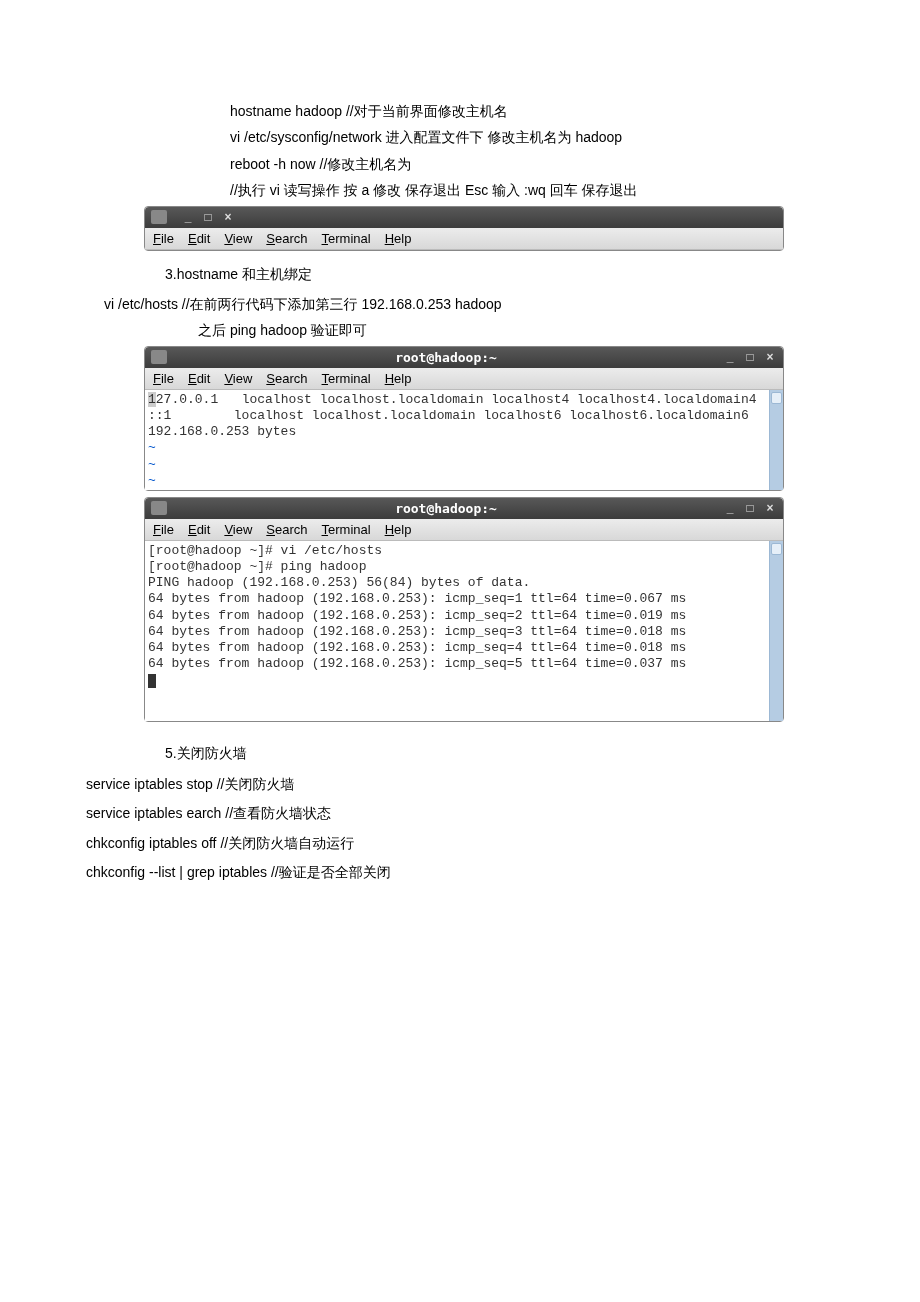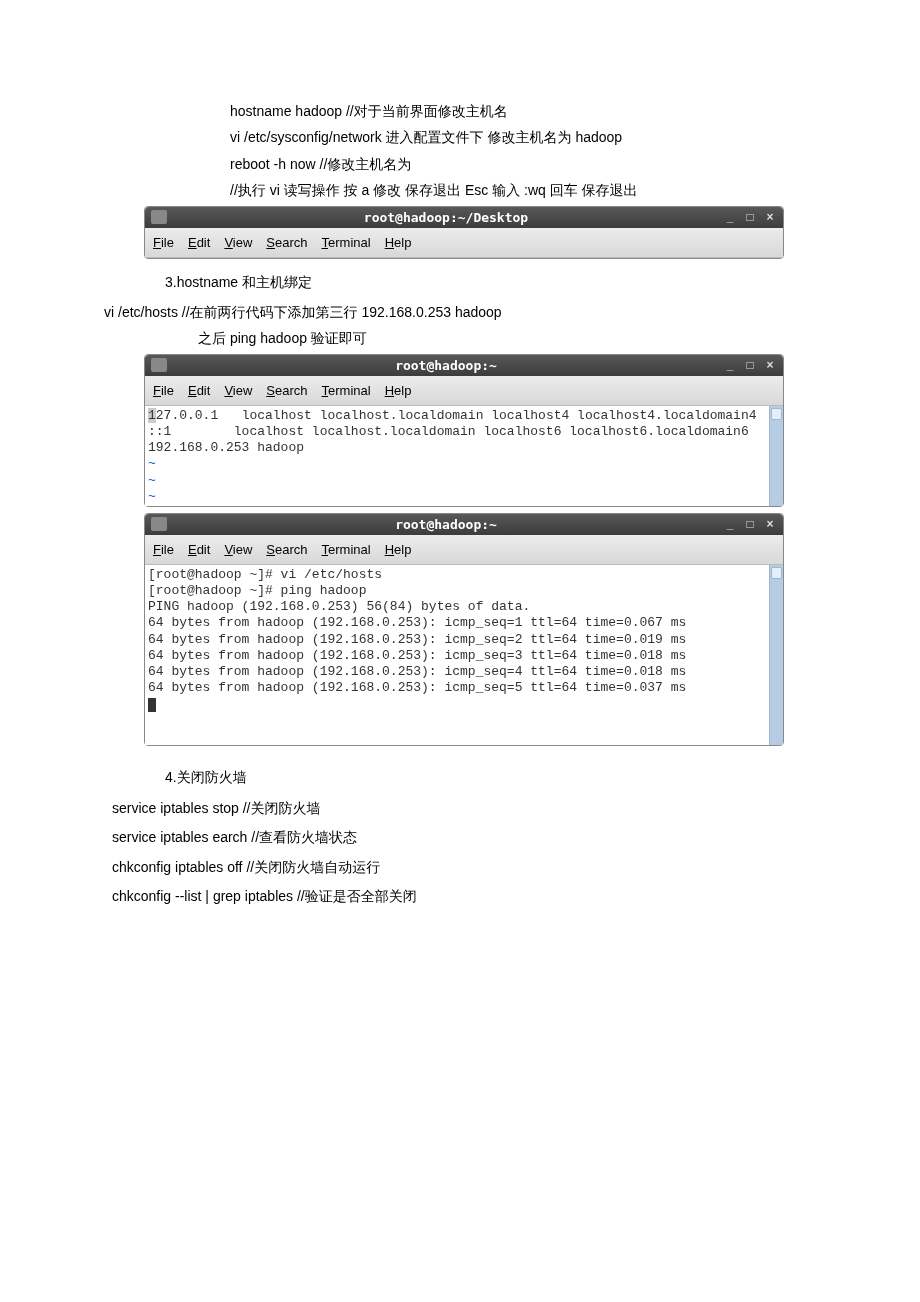--- a/index.html
+++ b/index.html
@@ -31,21 +31,21 @@
       padding-left: 104px;
       margin-bottom: 4px;
       line-height: 1.6;
     }
     .subtext2 {
       padding-left: 198px;
       margin-bottom: 4px;
       line-height: 1.6;
     }
     .cmd-line {
-      padding-left: 112px;
+      padding-left: 86px;
       margin-bottom: 4px;
       line-height: 1.8;
     }
     .terminal {
       width: 640px;
       margin-left: 144px;
       border: 1px solid #888;
       border-radius: 4px;
       background: #fff;
       margin-bottom: 6px;
@@ -86,21 +86,21 @@
       margin-left: 6px;
       cursor: pointer;
     }
     .menubar {
       background: linear-gradient(to bottom, #ececec, #d8d8d8);
       border-bottom: 1px solid #bbb;
       padding: 2px 8px;
       font-size: 13px;
       display: flex;
       gap: 14px;
-      height: 30px;
+      height: 22px;
       align-items: center;
     }
     .menubar span u {
       text-decoration: underline;
     }
     .term-body {
       position: relative;
       font-family: "Courier New", monospace;
       font-size: 13px;
       color: #333;
@@ -146,21 +146,20 @@
 <body>
 
 <div class="doc-text">hostname hadoop  //对于当前界面修改主机名</div>
 <div class="doc-text">vi /etc/sysconfig/network  进入配置文件下  修改主机名为 hadoop</div>
 <div class="doc-text">reboot -h now //修改主机名为</div>
 <div class="doc-text-comment">//执行 vi 读写操作       按 a 修改  保存退出  Esc   输入  :wq  回车  保存退出</div>
 
 <div class="terminal">
   <div class="titlebar">
     <div class="titlebar-icon"></div>
-    <div class="titlebar-title">root@hadoop:~/Desktop</div>
     <div class="winctl">_</div>
     <div class="winctl">□</div>
     <div class="winctl">×</div>
   </div>
   <div class="menubar">
     <span><u>F</u>ile</span>
     <span><u>E</u>dit</span>
     <span><u>V</u>iew</span>
     <span><u>S</u>earch</span>
     <span><u>T</u>erminal</span>
@@ -183,21 +182,21 @@
   <div class="menubar">
     <span><u>F</u>ile</span>
     <span><u>E</u>dit</span>
     <span><u>V</u>iew</span>
     <span><u>S</u>earch</span>
     <span><u>T</u>erminal</span>
     <span><u>H</u>elp</span>
   </div>
   <div class="term-body" style="height:100px;"><span class="hl">1</span><span>27.0.0.1   localhost localhost.localdomain localhost4 localhost4.localdomain4</span>
 <span>::1        localhost localhost.localdomain localhost6 localhost6.localdomain6</span>
-<span>192.168.0.253 hadoop</span>
+<span>192.168.0.253 bytes</span>
 <span class="tilde">~</span>
 <span class="tilde">~</span>
 <span class="tilde">~</span><div class="scrollbar-r"><div class="scroll-thumb"></div></div></div>
 </div>
 
 <div class="terminal">
   <div class="titlebar">
     <div class="titlebar-icon"></div>
     <div class="titlebar-title">root@hadoop:~</div>
     <div class="winctl">_</div>
@@ -216,17 +215,17 @@
 [root@hadoop ~]# ping hadoop
 PING hadoop (192.168.0.253) 56(84) bytes of data.
 64 bytes from hadoop (192.168.0.253): icmp_seq=1 ttl=64 time=0.067 ms
 64 bytes from hadoop (192.168.0.253): icmp_seq=2 ttl=64 time=0.019 ms
 64 bytes from hadoop (192.168.0.253): icmp_seq=3 ttl=64 time=0.018 ms
 64 bytes from hadoop (192.168.0.253): icmp_seq=4 ttl=64 time=0.018 ms
 64 bytes from hadoop (192.168.0.253): icmp_seq=5 ttl=64 time=0.037 ms</span>
 <span class="cursor-block"></span><div class="scrollbar-r"><div class="scroll-thumb"></div></div></div>
 </div>
 
-<div class="heading" style="margin-top:20px;">4.关闭防火墙</div>
+<div class="heading" style="margin-top:20px;">5.关闭防火墙</div>
 <div class="cmd-line">service iptables stop       //关闭防火墙</div>
 <div class="cmd-line">service iptables earch    //查看防火墙状态</div>
 <div class="cmd-line">chkconfig iptables off      //关闭防火墙自动运行</div>
 <div class="cmd-line">chkconfig --list | grep iptables        //验证是否全部关闭</div>
 
 </body></html>

